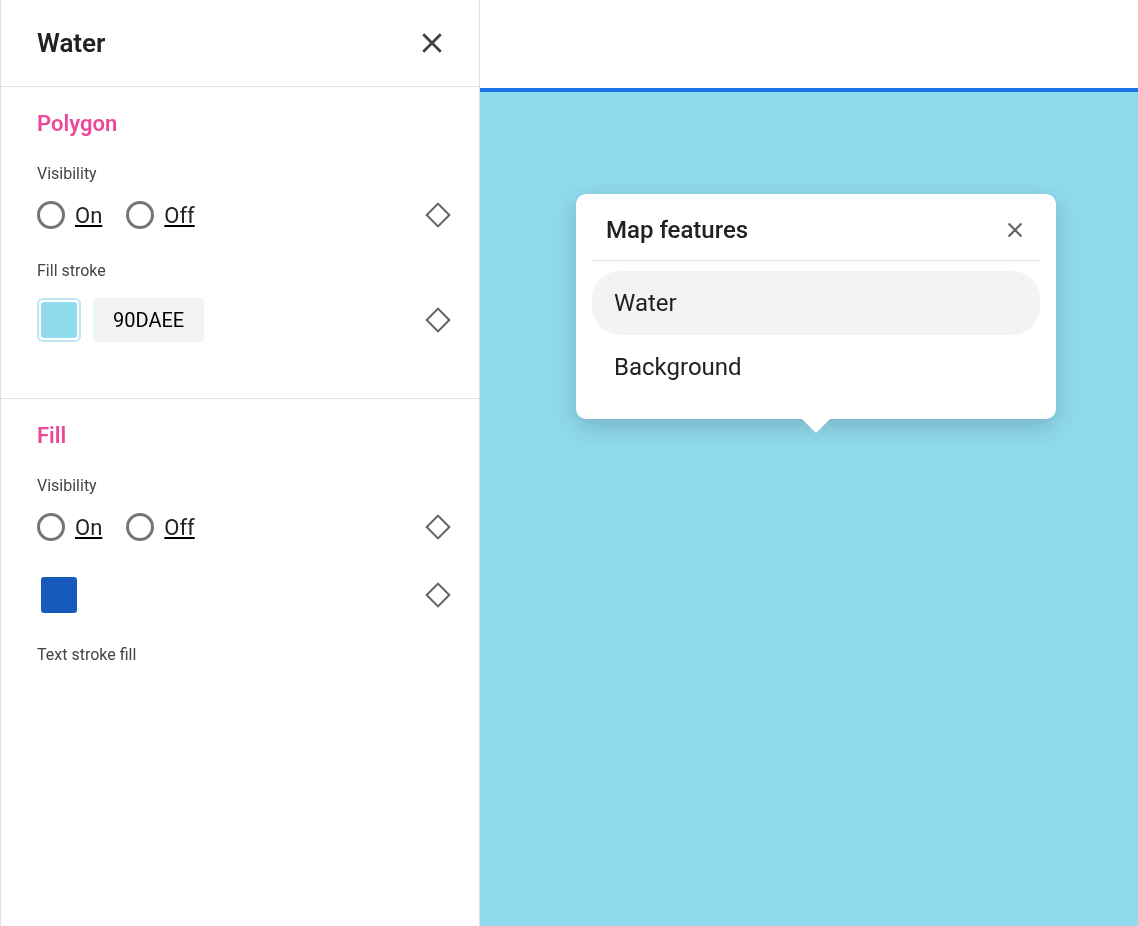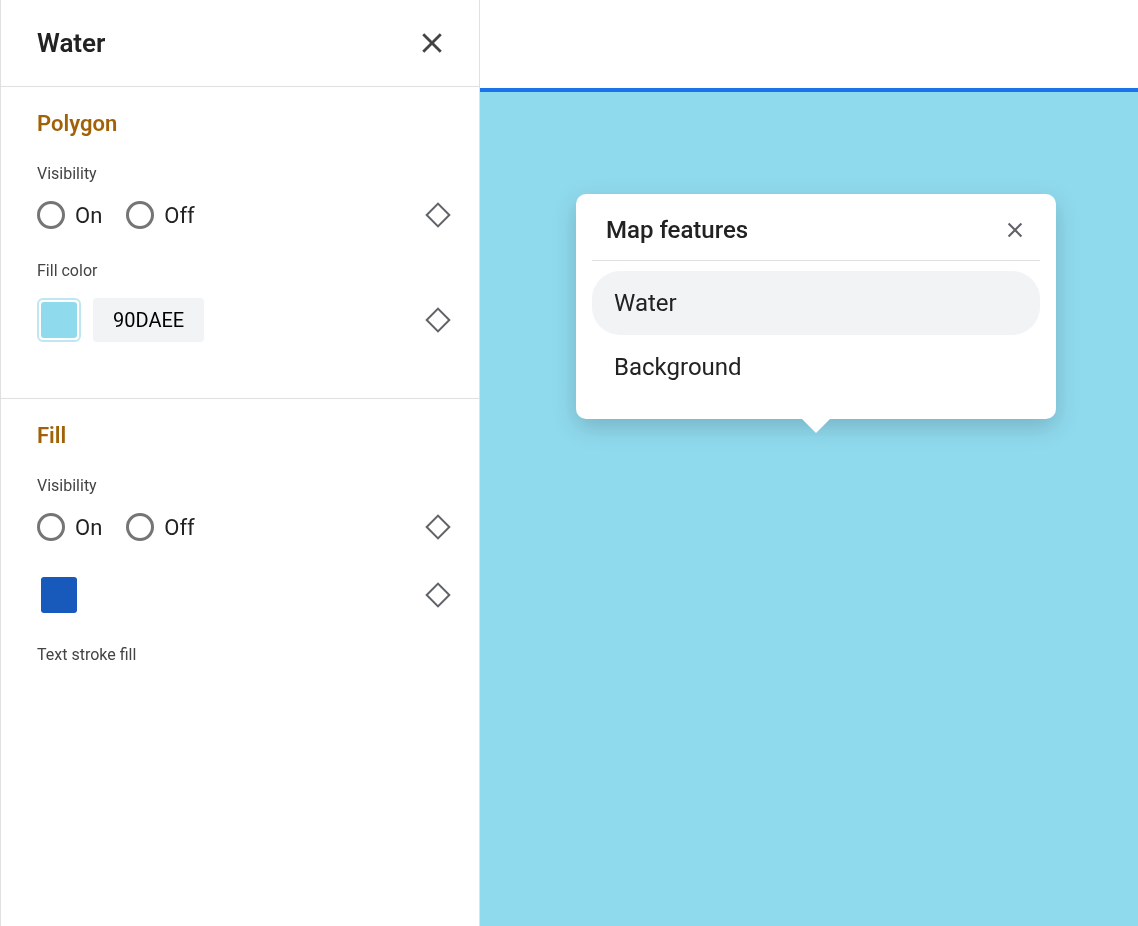--- a/index.html
+++ b/index.html
@@ -41,39 +41,40 @@
       align-items: center;
       justify-content: center;
     }
     .section {
       border-bottom: 1px solid #e0e0e0;
       padding: 24px 32px 28px 36px;
     }
     .section-title {
       font-size: 22px;
       font-weight: 600;
-      color: #a16207;
+      color: #ec4899;
       margin-bottom: 28px;
     }
     .field-label {
       font-size: 16px;
       color: #444;
       margin-bottom: 18px;
     }
     .radio-row {
       display: flex;
       align-items: center;
       gap: 10px;
       margin-bottom: 32px;
     }
     .radio-group {
       display: flex;
       align-items: flex-start;
       gap: 24px;
       flex: 1;
+      text-decoration: underline;
     }
     .radio-option {
       display: flex;
       align-items: center;
       gap: 10px;
       cursor: pointer;
     }
     .radio-circle {
       width: 28px;
       height: 28px;
@@ -236,21 +237,21 @@
         <div class="radio-option">
           <div class="radio-circle"></div>
           <span class="radio-label">Off</span>
         </div>
       </div>
       <div class="row-right">
         <div class="diamond"></div>
       </div>
     </div>
 
-    <div class="field-label">Fill color</div>
+    <div class="field-label">Fill stroke</div>
     <div class="color-row">
       <div class="color-group">
         <div class="swatch-outer light-blue">
           <div class="swatch" style="background:#90daee"></div>
         </div>
         <div class="hex-box">90DAEE</div>
       </div>
       <div class="row-right">
         <div class="diamond"></div>
       </div>

